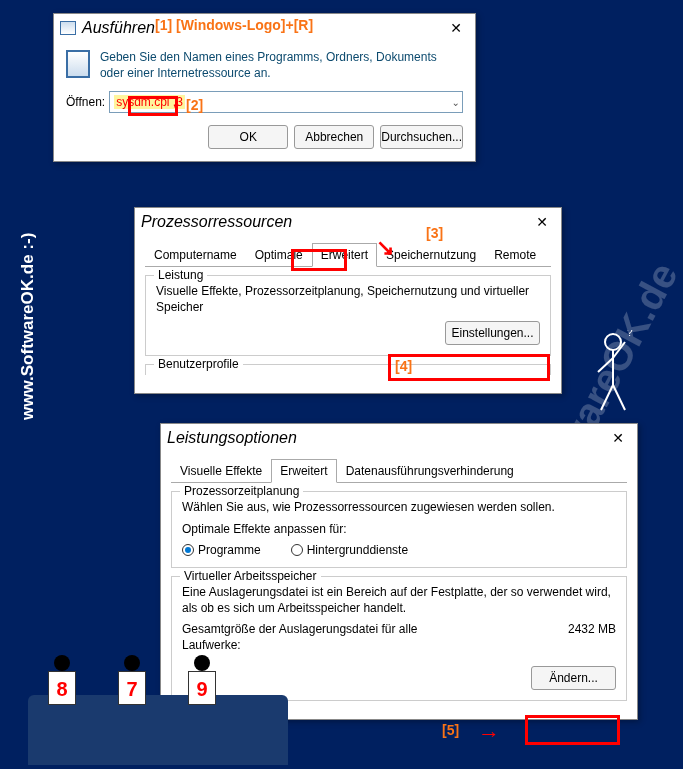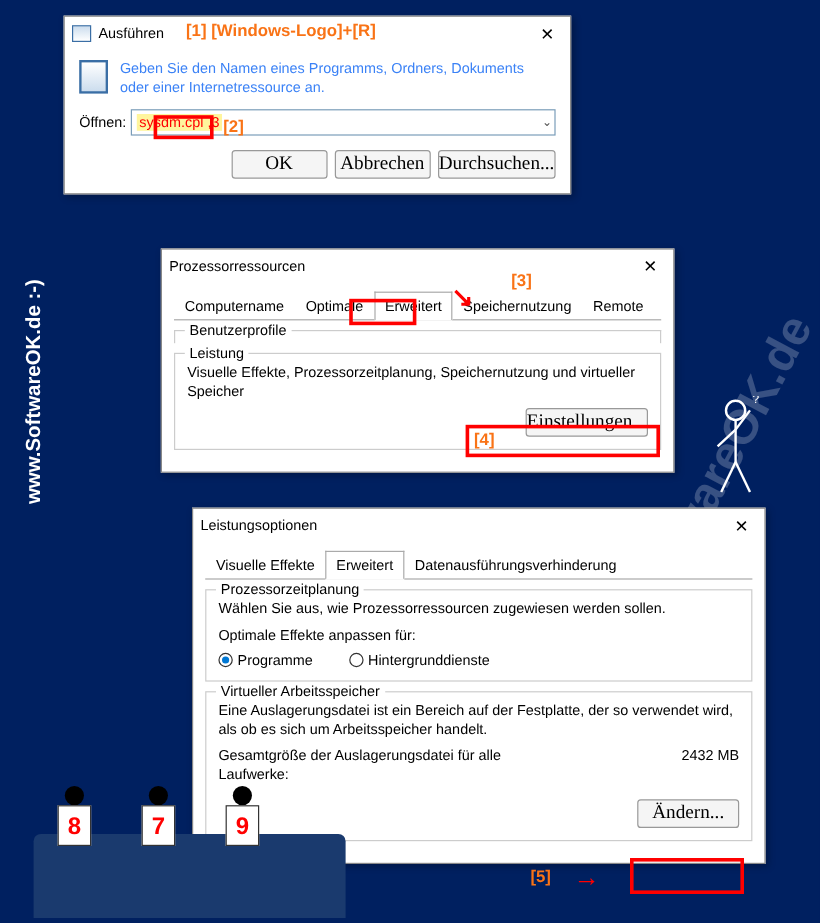--- a/index.html
+++ b/index.html
@@ -17,21 +17,21 @@
   position: absolute;
   box-shadow: 2px 2px 6px rgba(0,0,0,0.3);
 }
 .titlebar {
   display: flex;
   align-items: center;
   padding: 4px 6px;
   height: 28px;
   position: relative;
 }
-.titlebar .title { font-size: 12px; }
+.titlebar .title { font-size: 16px; font-style: italic; }
 .close-btn {
   position: absolute;
   right: 4px; top: 2px;
   width: 30px; height: 24px;
   text-align: center;
   line-height: 24px;
   font-size: 14px;
   cursor: pointer;
 }
 .run-icon {
@@ -41,21 +41,21 @@
   background: linear-gradient(#cde, #fff);
   margin-right: 6px;
 }
 .run-body { padding: 8px 12px 12px; }
 .run-row { display: flex; align-items: flex-start; gap: 10px; margin-bottom: 10px; }
 .run-bigicon {
   width: 32px; height: 28px;
   border: 2px solid #3a6ea5;
   background: linear-gradient(#fff, #cde);
 }
-.run-desc { font-size: 12px; color: #3b82f6; line-height: 1.3; }
+.run-desc { font-size: 12px; color: #0c4a6e; line-height: 1.3; }
 .run-input-row { display: flex; align-items: center; gap: 4px; }
 .run-label { font-size: 12px; }
 .combo {
   flex: 1;
   border: 1px solid #7a9db9;
   height: 22px;
   padding: 0 4px;
   display: flex;
   align-items: center;
   position: relative;
@@ -71,24 +71,23 @@
   transform: translateY(-50%);
   font-size: 10px;
   color: #555;
 }
 .btn-row { display: flex; justify-content: flex-end; gap: 6px; margin-top: 12px; }
 .btn {
   min-width: 80px;
   height: 24px;
   border: 1px solid #999;
   background: #f5f5f5;
-  font-size: 16px;
+  font-size: 12px;
   border-radius: 3px;
   cursor: pointer;
-  font-family: Liberation Serif, serif;
 }
 .content { padding: 6px 10px 10px; }
 .tabs { display: flex; border-bottom: 1px solid #aaa; margin-bottom: 6px; }
 .tab {
   padding: 4px 8px;
   border: 1px solid transparent;
   border-bottom: none;
   font-size: 12px;
   cursor: pointer;
   position: relative;
@@ -233,29 +232,29 @@
     <span class="close-btn">✕</span>
   </div>
   <div class="content">
     <div class="tabs">
       <div class="tab">Computername</div>
       <div class="tab">Optimale</div>
       <div class="tab active">Erweitert</div>
       <div class="tab">Speichernutzung</div>
       <div class="tab">Remote</div>
     </div>
-    <div class="groupbox" style="padding-bottom:2px; border-bottom:none;">
-      <span class="groupbox-title">Benutzerprofile</span>
-    </div>
     <div class="groupbox">
       <span class="groupbox-title">Leistung</span>
       <div class="small-text">Visuelle Effekte, Prozessorzeitplanung, Speichernutzung und virtueller Speicher</div>
       <div style="text-align:right; margin-top:4px;">
         <button class="btn" style="min-width:95px;">Einstellungen...</button>
       </div>
+    </div>
+    <div class="groupbox" style="padding-bottom:2px; border-bottom:none;">
+      <span class="groupbox-title">Benutzerprofile</span>
     </div>
   </div>
 </div>
 
 <div class="anno" style="left:426px; top:225px;">[3]</div>
 <div class="arrow" style="left:376px; top:235px;">↘</div>
 <div class="anno-box" style="left:291px; top:249px; width:56px; height:22px;"></div>
 <div class="anno" style="left:395px; top:358px;">[4]</div>
 <div class="anno-box" style="left:388px; top:354px; width:162px; height:27px;"></div>
 

